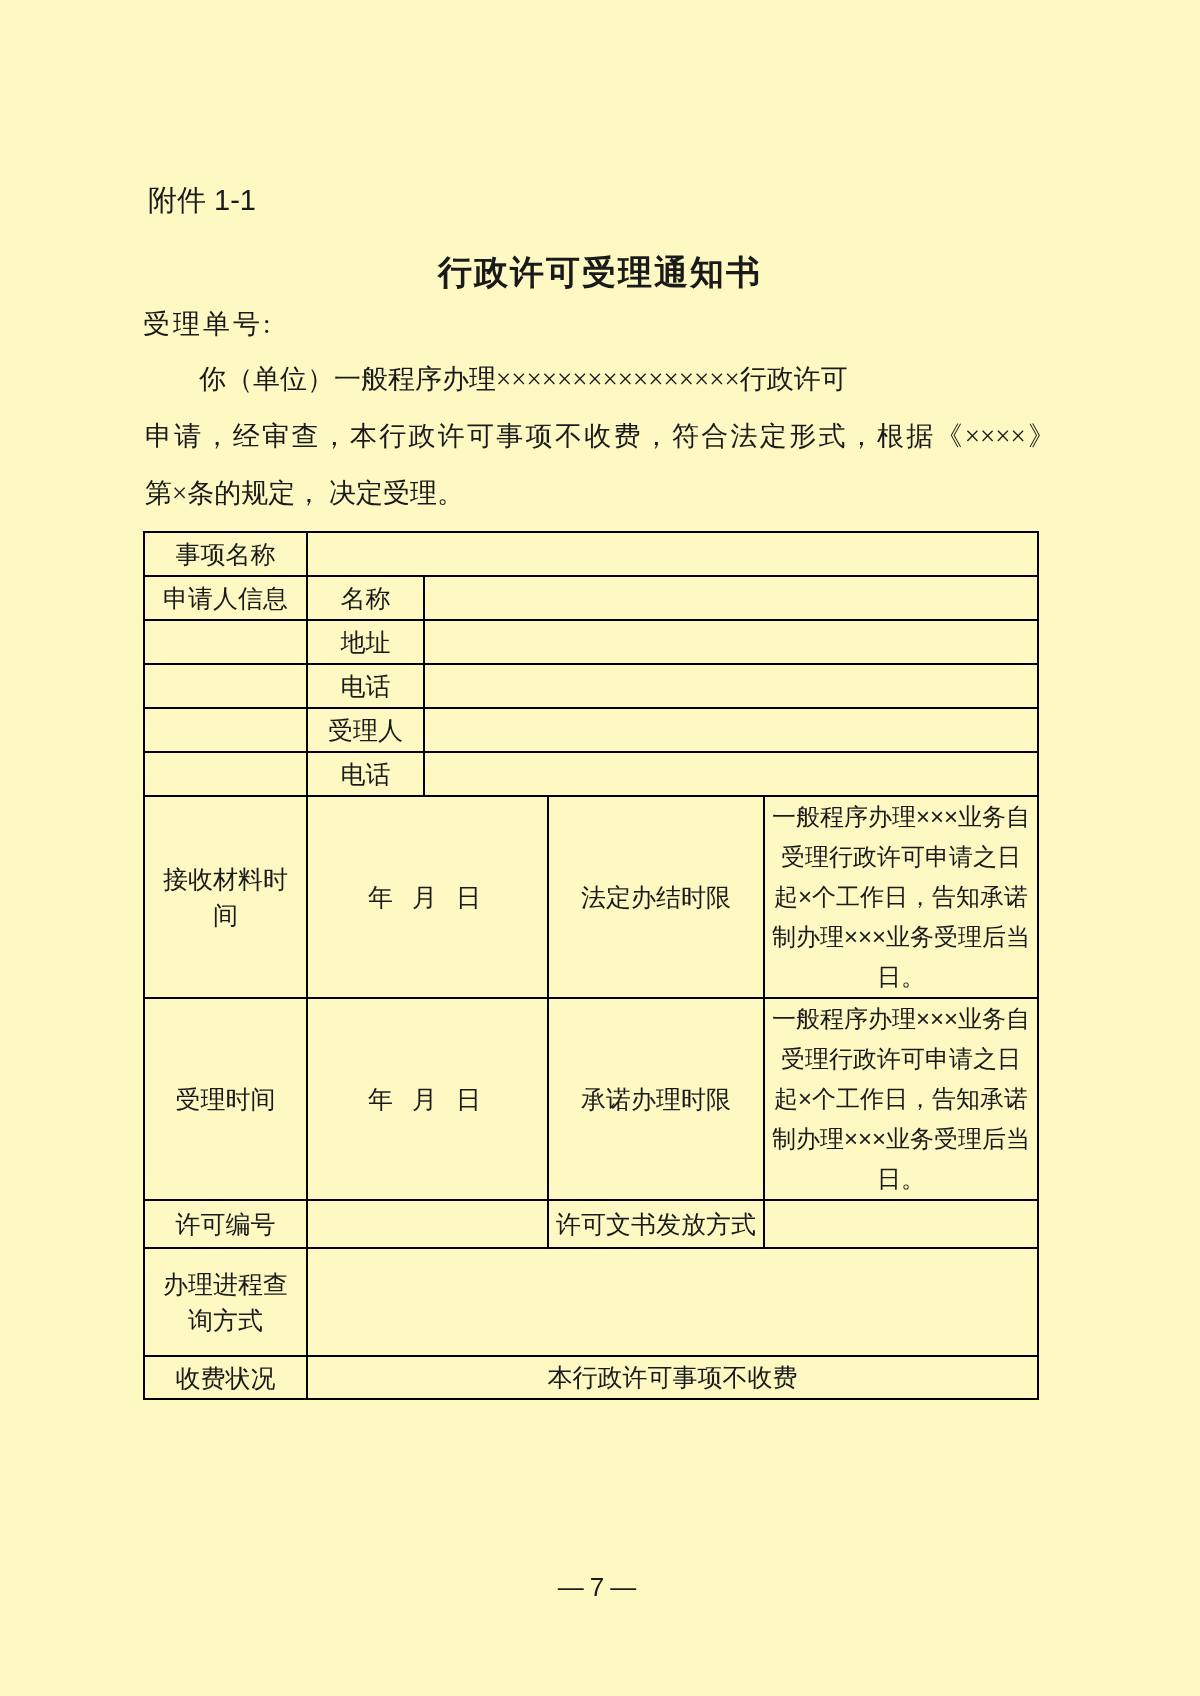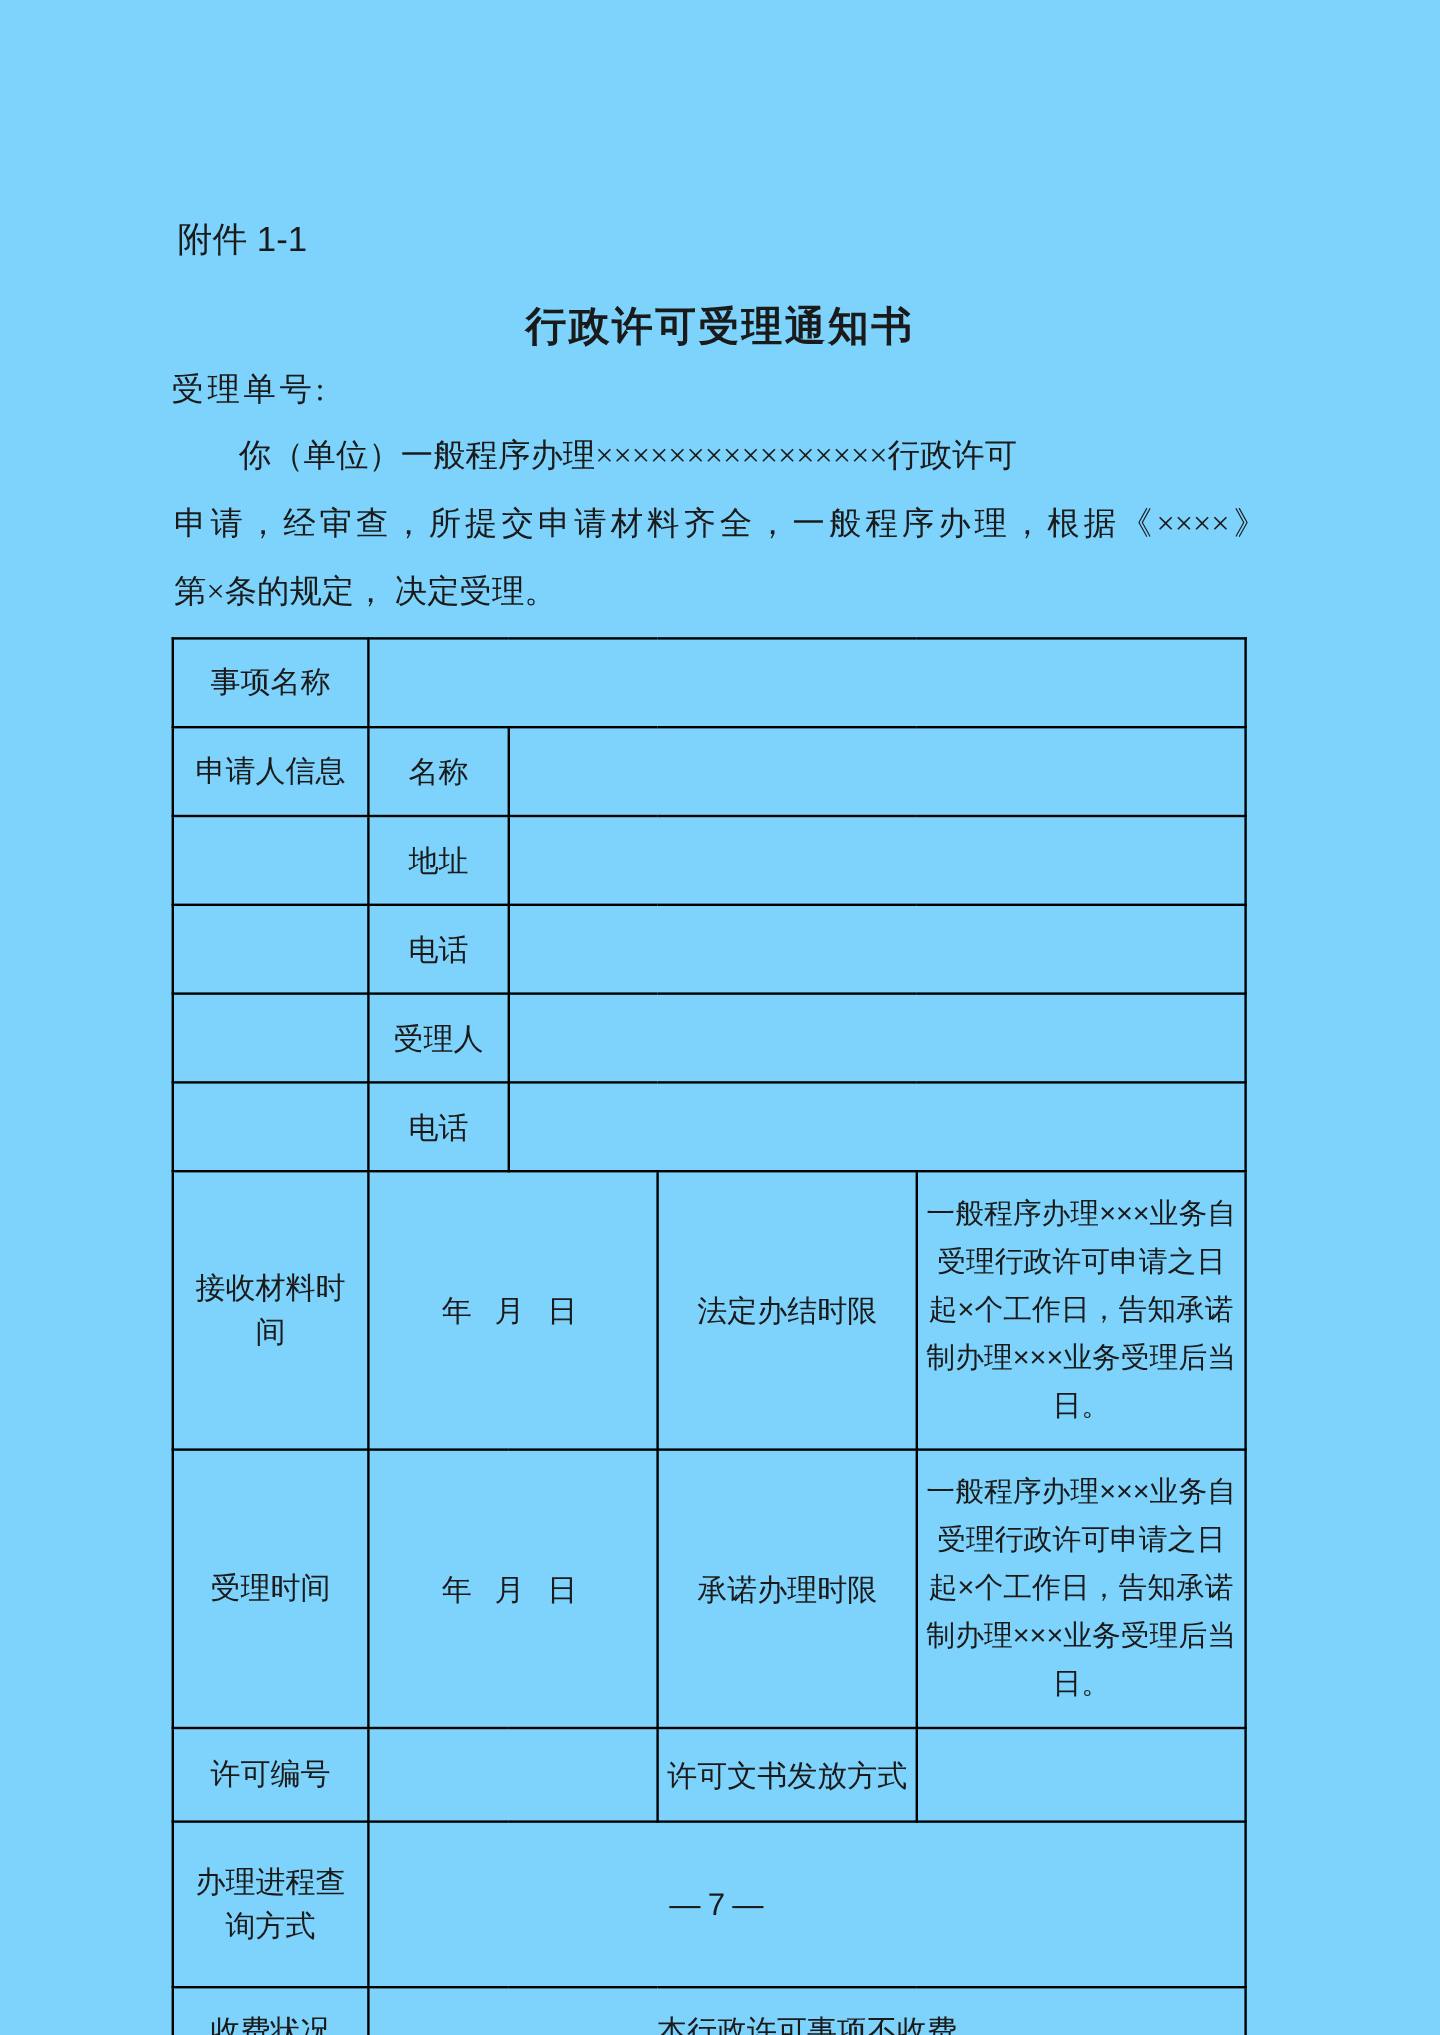--- a/index.html
+++ b/index.html
@@ -1,19 +1,19 @@
 <!DOCTYPE html>
 <html><head>
 <meta charset="utf-8">
 <style>
   html,body{margin:0;padding:0;background:#ffffff;}
   .page{
     position:relative;
     width:1200px;height:1696px;
-    background:#7dd3fc;
+    background:#fef9c3;
     color:#1a1a1a;
     font-family:"Liberation Serif","DejaVu Serif",serif;
     box-sizing:border-box;
     overflow:hidden;
   }
   .attachment{
     margin:183px 0 0 148px;
     font-family:"Liberation Sans","DejaVu Sans",sans-serif;
     font-size:29px;
     line-height:34px;
@@ -55,21 +55,21 @@
     table-layout:fixed;
     width:894px;
     font-family:"Liberation Sans","DejaVu Sans",sans-serif;
     font-size:25px;
     color:#1a1a1a;
   }
   table.notice td{
     border:2px solid #000;
     text-align:center;
     vertical-align:middle;
-    padding:15px 6px;
+    padding:0 6px;
     overflow:hidden;
   }
   tr.h-std td{height:42px;}
   tr.h-tall td{height:168px;}
   tr.h-mid td{height:46px;}
   tr.h-two td{height:106px;}
   tr.h-last td{height:41px;}
   td.label-cell{padding:0 15px;line-height:36px;}
   td.deadline-text{
     text-align:justify;
@@ -97,21 +97,21 @@
 
   <div class="attachment">附件 1-1</div>
 
   <div class="doc-title">行政许可受理通知书</div>
 
   <div class="acceptance-no">受理单号:</div>
 
 
   <div class="para">
     <div class="para-line indent">你（单位）一般程序办理××××××××××××××××行政许可</div>
-    <div class="para-line stretch">申请，经审查，所提交申请材料齐全，一般程序办理，根据《××××》</div>
+    <div class="para-line stretch">申请，经审查，本行政许可事项不收费，符合法定形式，根据《××××》</div>
     <div class="para-line">第×条的规定， 决定受理。</div>
   </div>
 
   <table class="notice">
     <colgroup>
       <col style="width:163px">
       <col style="width:117px">
       <col style="width:124px">
       <col style="width:216px">
       <col style="width:274px">

